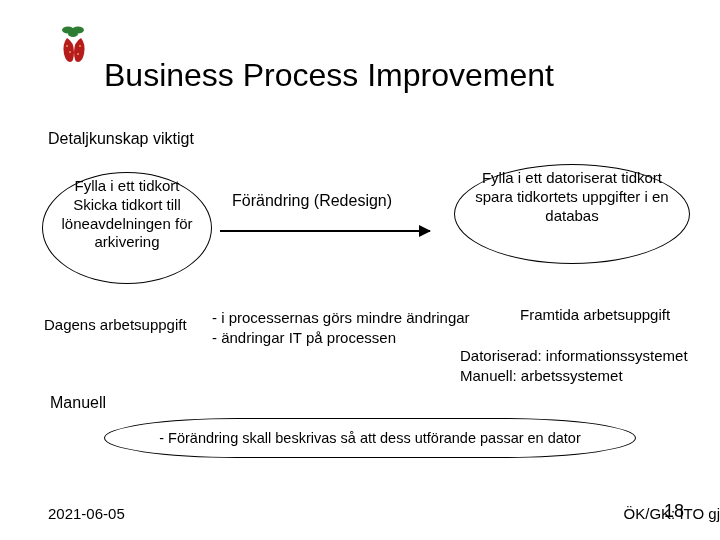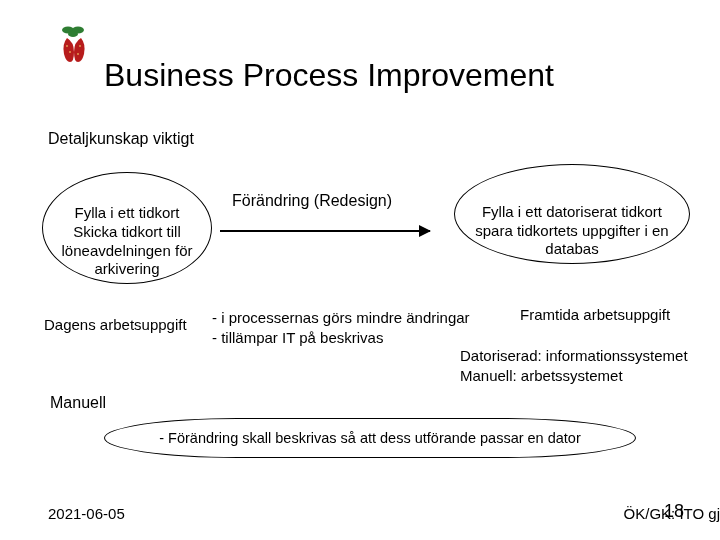--- a/index.html
+++ b/index.html
@@ -25,21 +25,21 @@
     position: absolute;
     top: 130px;
     left: 48px;
     font-size: 16px;
   }
   .ellipse {
     position: absolute;
     border: 1px solid #000;
     border-radius: 50%;
     display: flex;
-    align-items: flex-end;
+    align-items: flex-start;
     justify-content: center;
     font-size: 15px;
     text-align: center;
     line-height: 1.25;
     padding: 4px 10px;
     box-sizing: border-box;
   }
   .ellipse-left {
     top: 172px;
     left: 42px;
@@ -178,21 +178,21 @@
 <div class="arrow"></div>
 
 <div class="ellipse ellipse-right">
   <span>Fylla i ett datoriserat tidkort spara tidkortets uppgifter i en databas</span>
 </div>
 
 <div class="dagens">Dagens arbetsuppgift</div>
 
 <div class="bullets">
   <div>- i processernas görs mindre ändringar</div>
-  <div>- tillämpar IT  på beskrivas</div>
+  <div>- ändringar IT  på processen</div>
 </div>
 
 <div class="framtida">Framtida arbetsuppgift</div>
 
 <div class="manuell-dator">
   <div>Datoriserad: informationssystemet</div>
   <div>Manuell: arbetssystemet</div>
 </div>
 
 <div class="manuell">Manuell</div>

